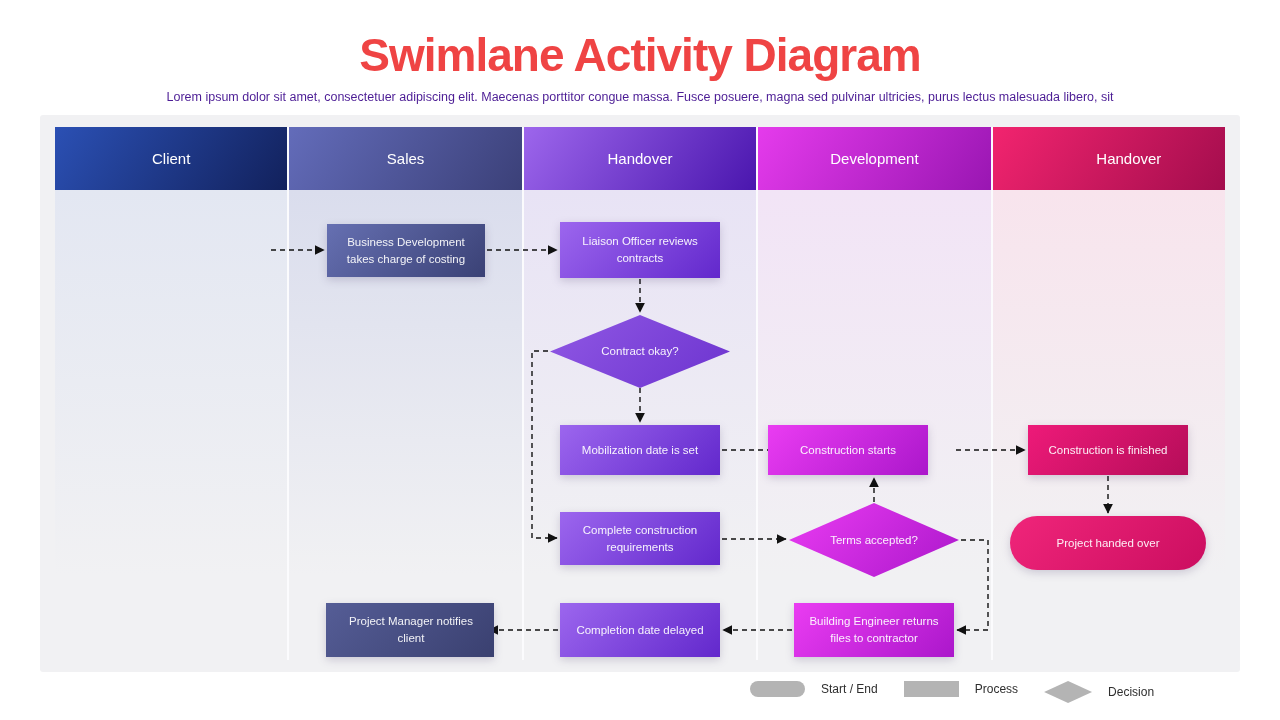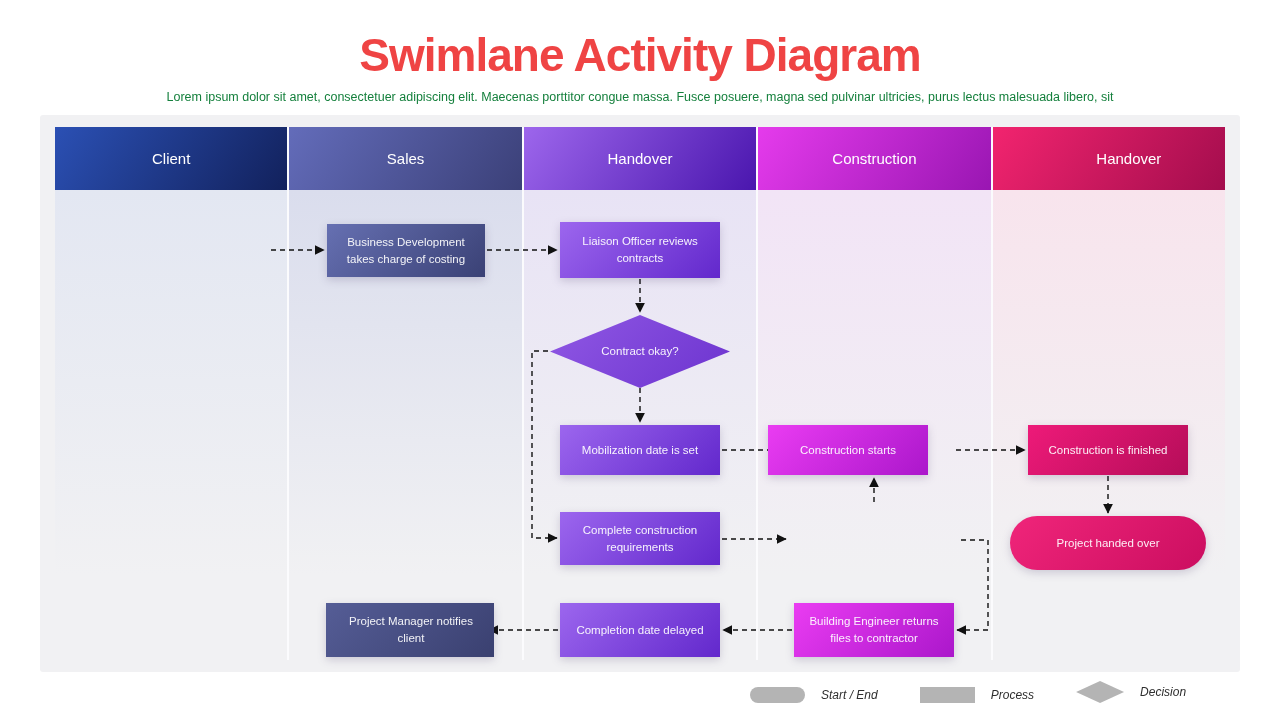--- a/index.html
+++ b/index.html
@@ -3,21 +3,21 @@
 <meta charset="utf-8">
 <style>
   * { margin:0; padding:0; box-sizing:border-box; }
   html,body { width:1280px; height:720px; background:#ffffff; overflow:hidden;
               font-family:"Liberation Sans", sans-serif; }
 
   
   .page-title { position:absolute; left:0; top:28px; width:1280px; text-align:center;
                 font-size:46px; font-weight:800; color:#ef4444; letter-spacing:-1px; }
   .page-subtitle { position:absolute; left:0; top:90px; width:1280px; text-align:center;
-                   font-size:12.5px; color:#15803d; }
+                   font-size:12.5px; color:#4c1d95; }
 
   
   .panel { position:absolute; left:40px; top:115px; width:1200px; height:557px;
            background:#f1f1f3; border-radius:3px; }
   .lanes { position:absolute; left:15px; top:12px; width:1170px; height:533px;
            display:flex; gap:2px; background:#fbfbfd; }
   .lane { flex:1 1 0; display:flex; flex-direction:column; }
   .lane-header { height:63px; display:flex; align-items:center; justify-content:center;
                  color:#ffffff; font-size:15px; }
   .lane-body { flex:1; }
@@ -45,22 +45,22 @@
   .c-navy      { background:linear-gradient(135deg,#2d56b4 0%,#132a66 100%); }
   .c-slate     { background:linear-gradient(135deg,#6670b2 0%,#3a4175 100%); }
   .c-purple    { background:linear-gradient(135deg,#9c66ee 0%,#6228cc 100%); }
   .c-purpledia { background:linear-gradient(135deg,#9058e4 0%,#6c33cf 100%); }
   .c-magenta   { background:linear-gradient(135deg,#ea3cf2 0%,#ab17cb 100%); }
   .c-pink      { background:linear-gradient(135deg,#ee1a79 0%,#b50d59 100%); }
   .c-pinkpill  { background:linear-gradient(135deg,#f0257a 0%,#cb0e60 100%); }
   .c-darkslate { background:linear-gradient(135deg,#555d96 0%,#3a4070 100%); }
 
   
-  .legend { position:absolute; left:750px; top:681px; display:flex; align-items:flex-end;
-            gap:42px;font-style:italic; }
+  .legend { position:absolute; left:750px; top:681px; display:flex; align-items:flex-start;
+            gap:26px; }
   .legend-item { display:flex; align-items:center; gap:16px; }
   .legend-label { font-size:12px; color:#2e2e2e; }
   .lg-pill { width:55px; height:16px; border-radius:999px; background:#b4b4b4; }
   .lg-rect { width:55px; height:16px; background:#b4b4b4; }
   .lg-diamond { width:48px; height:22px; background:#b4b4b4;
                 clip-path:polygon(50% 0, 100% 50%, 50% 100%, 0 50%); }
 </style>
 </head>
 <body>
 
@@ -76,21 +76,21 @@
     </div>
     <div class="lane">
       <div class="lane-header hdr-1">Sales</div>
       <div class="lane-body bod-1"></div>
     </div>
     <div class="lane">
       <div class="lane-header hdr-2">Handover</div>
       <div class="lane-body bod-2"></div>
     </div>
     <div class="lane">
-      <div class="lane-header hdr-3">Construction</div>
+      <div class="lane-header hdr-3">Development</div>
       <div class="lane-body bod-3"></div>
     </div>
     <div class="lane">
       <div class="lane-header hdr-4">Handover</div>
       <div class="lane-body bod-4"></div>
     </div>
   </div>
 
   <svg class="wires" viewBox="0 0 1200 557">
     <defs>
@@ -115,20 +115,21 @@
     </g>
   </svg>
 
   <div class="node rect c-slate" style="left:287px; top:109px; width:158px; height:53px;">Business Development takes charge of costing</div>
   <div class="node rect c-purple" style="left:520px; top:107px; width:160px; height:56px;">Liaison Officer reviews contracts</div>
   <div class="node diamond c-purpledia" style="left:510px; top:200px; width:180px; height:73px;">Contract okay?</div>
   <div class="node rect c-purple" style="left:520px; top:310px; width:160px; height:50px;">Mobilization date is set</div>
   <div class="node rect c-magenta" style="left:728px; top:310px; width:160px; height:50px;">Construction starts</div>
   <div class="node rect c-pink" style="left:988px; top:310px; width:160px; height:50px;">Construction is finished</div>
   <div class="node rect c-purple" style="left:520px; top:397px; width:160px; height:53px;">Complete construction requirements</div>
+  <div class="node diamond c-magenta" style="left:749px; top:388px; width:170px; height:74px;">Terms accepted?</div>
   <div class="node pill c-pinkpill" style="left:970px; top:401px; width:196px; height:54px;">Project handed over</div>
   <div class="node rect c-darkslate" style="left:286px; top:488px; width:168px; height:54px;padding-left:16px;">Project Manager notifies client</div>
   <div class="node rect c-purple" style="left:520px; top:488px; width:160px; height:54px;">Completion date delayed</div>
   <div class="node rect c-magenta" style="left:754px; top:488px; width:160px; height:54px;">Building Engineer returns files to contractor</div>
 </div>
 
 <div class="legend">
   <div class="legend-item">
     <span class="lg-pill"></span>
     <span class="legend-label">Start / End</span>

